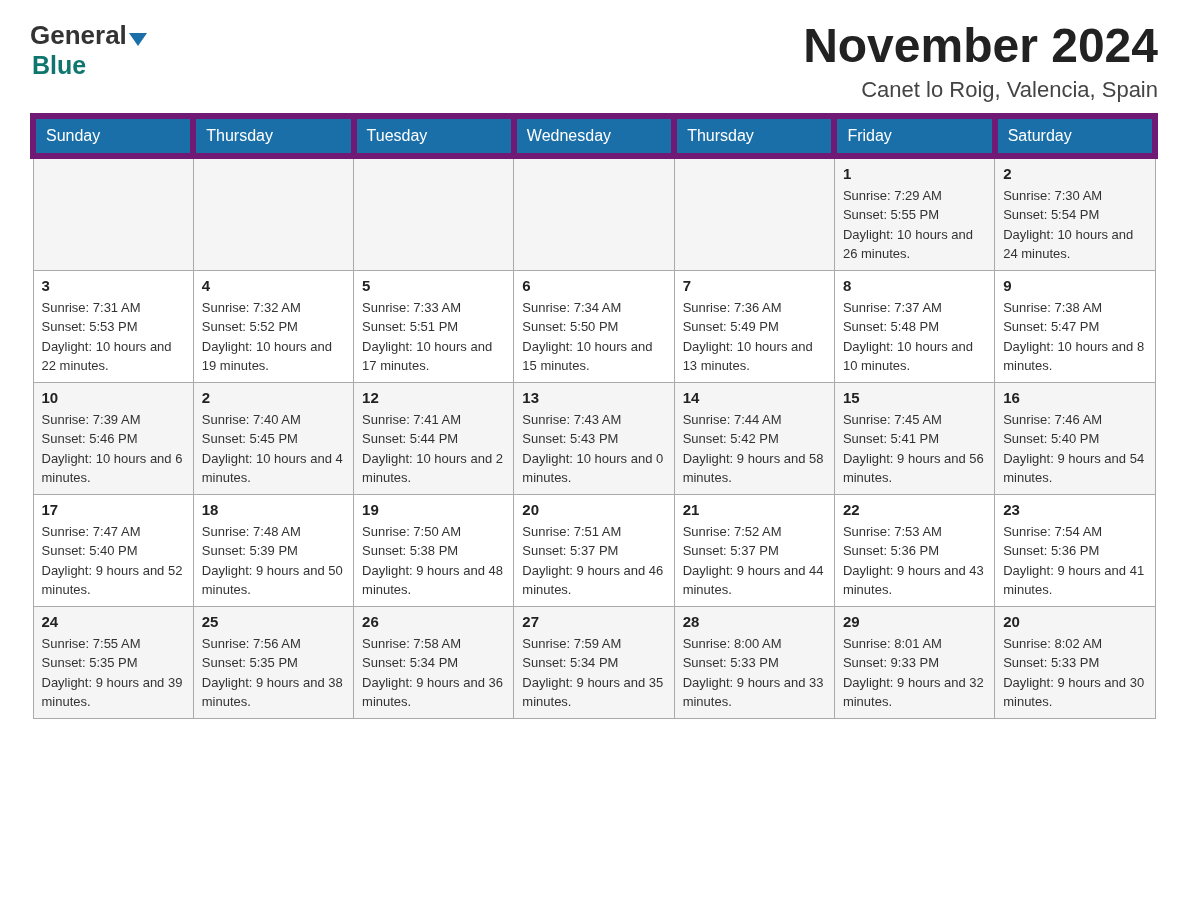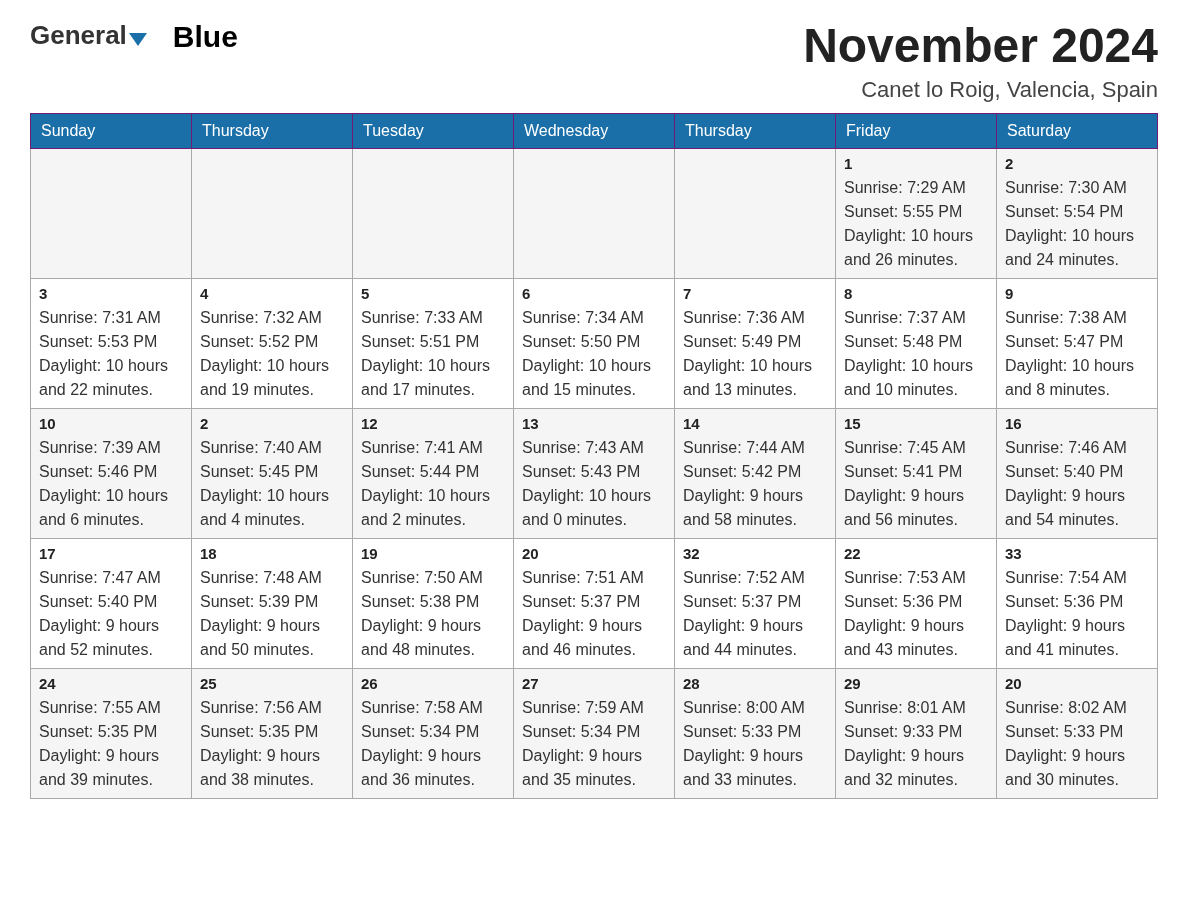--- a/index.html
+++ b/index.html
@@ -11,23 +11,22 @@
       padding: 20px 30px;
     }
     .header {
       display: flex;
       justify-content: space-between;
       align-items: flex-start;
       margin-bottom: 10px;
     }
     .logo {
       display: flex;
-      flex-direction: row;
+      flex-direction: column;
       align-items: flex-start;
-      gap: 24px;
     }
     .title-section {
       text-align: right;
     }
     .month-title {
       font-size: 48px;
       font-weight: bold;
       color: #222;
       line-height: 1.1;
     }
@@ -41,21 +40,21 @@
       border-collapse: collapse;
       border: 1px solid #aaa;
     }
     .calendar th {
       background: #1a6fa8;
       color: #fff;
       font-size: 16px;
       font-weight: normal;
       padding: 8px 10px;
       text-align: left;
-      border: 1px solid #701a75;
+      border: 6px solid #701a75;
     }
     .calendar td {
       vertical-align: top;
       border: 1px solid #aaa;
       padding: 6px 8px;
       width: 14.28%;
       min-height: 100px;
       background: #fff;
     }
     .calendar tr:nth-child(odd) td {
@@ -65,41 +64,41 @@
       background: #fff;
     }
     .day-number {
       font-size: 15px;
       font-weight: bold;
       color: #222;
       display: block;
       margin-bottom: 4px;
     }
     .day-info {
-      font-size: 16px;
+      font-size: 13px;
       color: #333;
       line-height: 1.5;
     }
     .empty-cell {
       background: #f5f5f5;
     }
     .logo-row {
       display: flex;
       align-items: center;
       gap: 0;
     }
     .logo-text-general {
       font-size: 26px;
       font-weight: bold;
       color: #333;
     }
     .logo-text-blue {
-      font-size: 30px;
+      font-size: 25px;
       font-weight: bold;
-      color: #000000;
+      color: #0f766e;
     }
     .logo-arrow {
       display: inline-block;
       width: 0;
       height: 0;
       border-left: 9px solid transparent;
       border-right: 9px solid transparent;
       border-top: 13px solid #1a6fa8;
       margin-left: 2px;
       position: relative;
@@ -270,33 +269,33 @@
 Sunset: 5:38 PM
 Daylight: 9 hours and 48 minutes.</div>
         </td>
         <td>
           <span class="day-number">20</span>
           <div class="day-info">Sunrise: 7:51 AM
 Sunset: 5:37 PM
 Daylight: 9 hours and 46 minutes.</div>
         </td>
         <td>
-          <span class="day-number">32</span>
+          <span class="day-number">21</span>
           <div class="day-info">Sunrise: 7:52 AM
 Sunset: 5:37 PM
 Daylight: 9 hours and 44 minutes.</div>
         </td>
         <td>
           <span class="day-number">22</span>
           <div class="day-info">Sunrise: 7:53 AM
 Sunset: 5:36 PM
 Daylight: 9 hours and 43 minutes.</div>
         </td>
         <td>
-          <span class="day-number">33</span>
+          <span class="day-number">23</span>
           <div class="day-info">Sunrise: 7:54 AM
 Sunset: 5:36 PM
 Daylight: 9 hours and 41 minutes.</div>
         </td>
       </tr>
       <tr>
         <td>
           <span class="day-number">24</span>
           <div class="day-info">Sunrise: 7:55 AM
 Sunset: 5:35 PM

